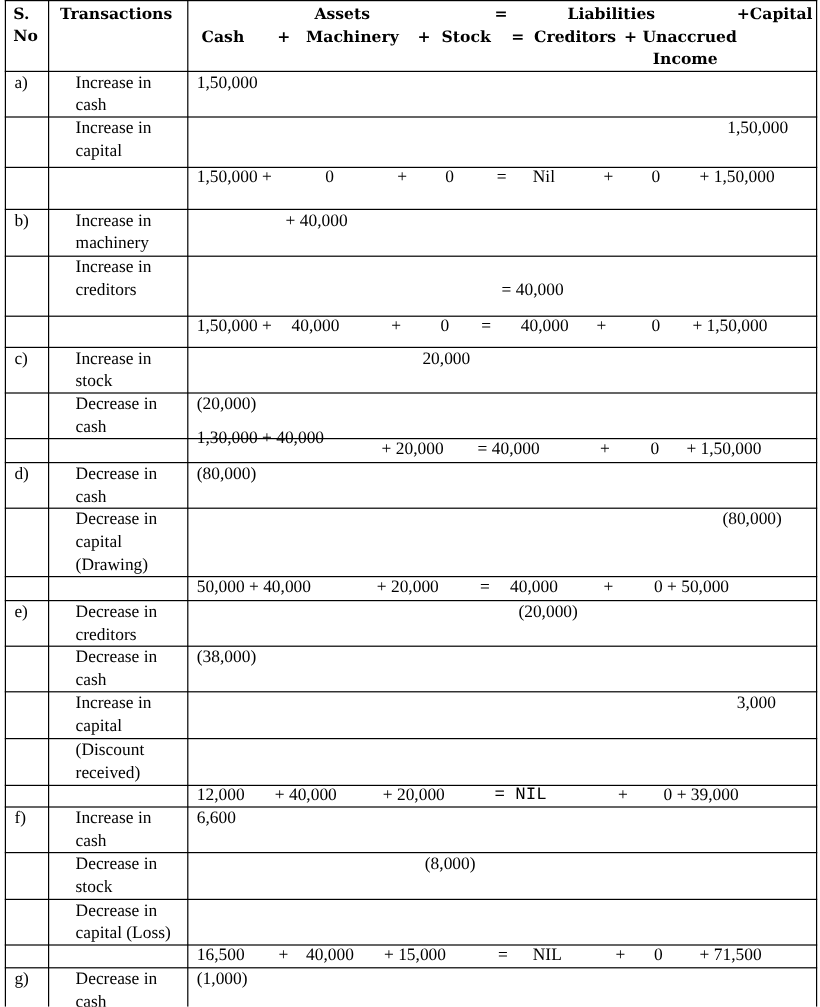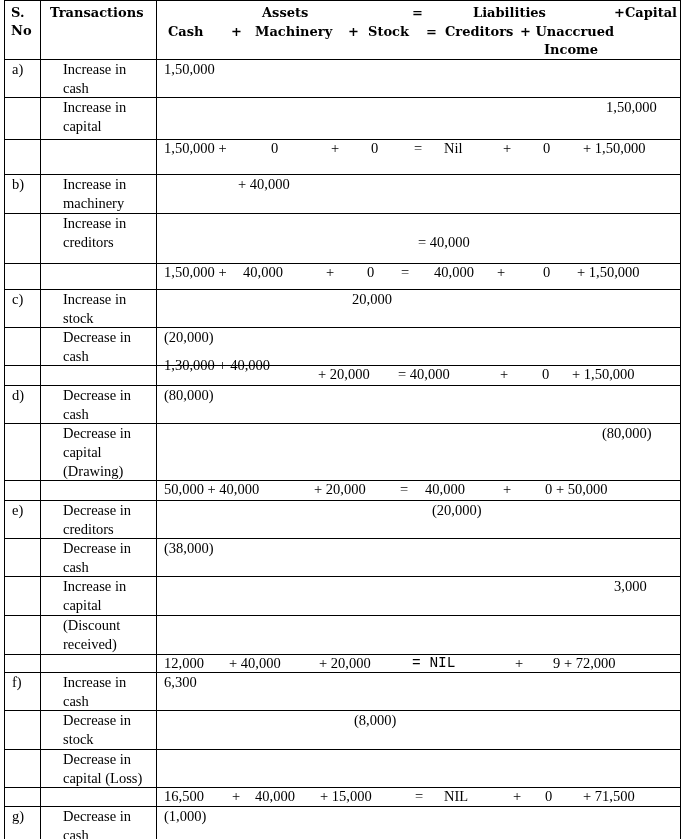--- a/index.html
+++ b/index.html
@@ -170,27 +170,27 @@
     <div>
       <span class="desc" style="top: 616px;">(Discount
 received)</span>
     </div>
     <div>
       <span class="tok" style="top: 654px; left: 164px;">12,000</span>
       <span class="tok" style="top: 654px; left: 229px;">+  40,000</span>
       <span class="tok" style="top: 654px; left: 319px;">+  20,000</span>
       <span class="tok" style="top: 654px; left: 412px; font-family: Liberation Mono, monospace;">= NIL</span>
       <span class="tok" style="top: 654px; left: 515px;">+</span>
-      <span class="tok" style="top: 654px; left: 553px;">9  + 72,000</span>
+      <span class="tok" style="top: 654px; left: 553px;">0  + 39,000</span>
     </div>
     <div>
       <span class="sno" style="top: 673px;">f)</span>
       <span class="desc" style="top: 673px;">Increase in
 cash</span>
-      <span class="tok" style="top: 673px; left: 164px;">6,300</span>
+      <span class="tok" style="top: 673px; left: 164px;">6,600</span>
     </div>
     <div>
       <span class="desc" style="top: 711px;">Decrease in
 stock</span>
       <span class="tok" style="top: 711px; left: 354px;">(8,000)</span>
     </div>
     <div>
       <span class="desc" style="top: 750px;">Decrease in
 capital (Loss)</span>
     </div>

